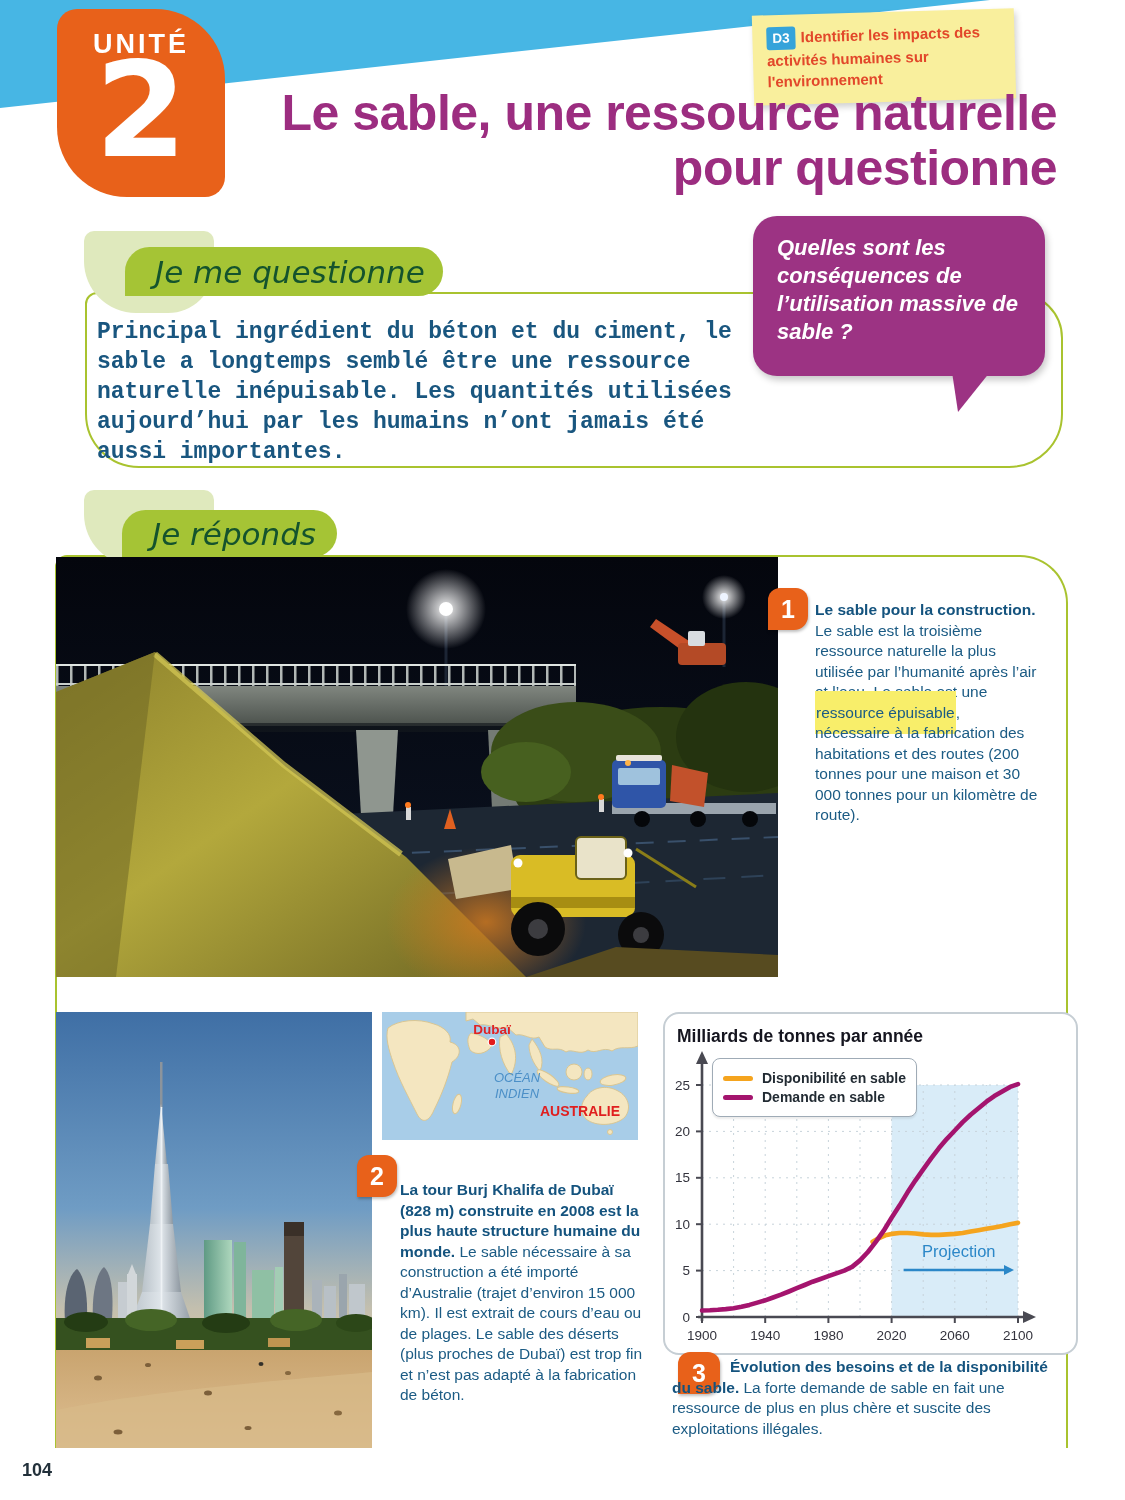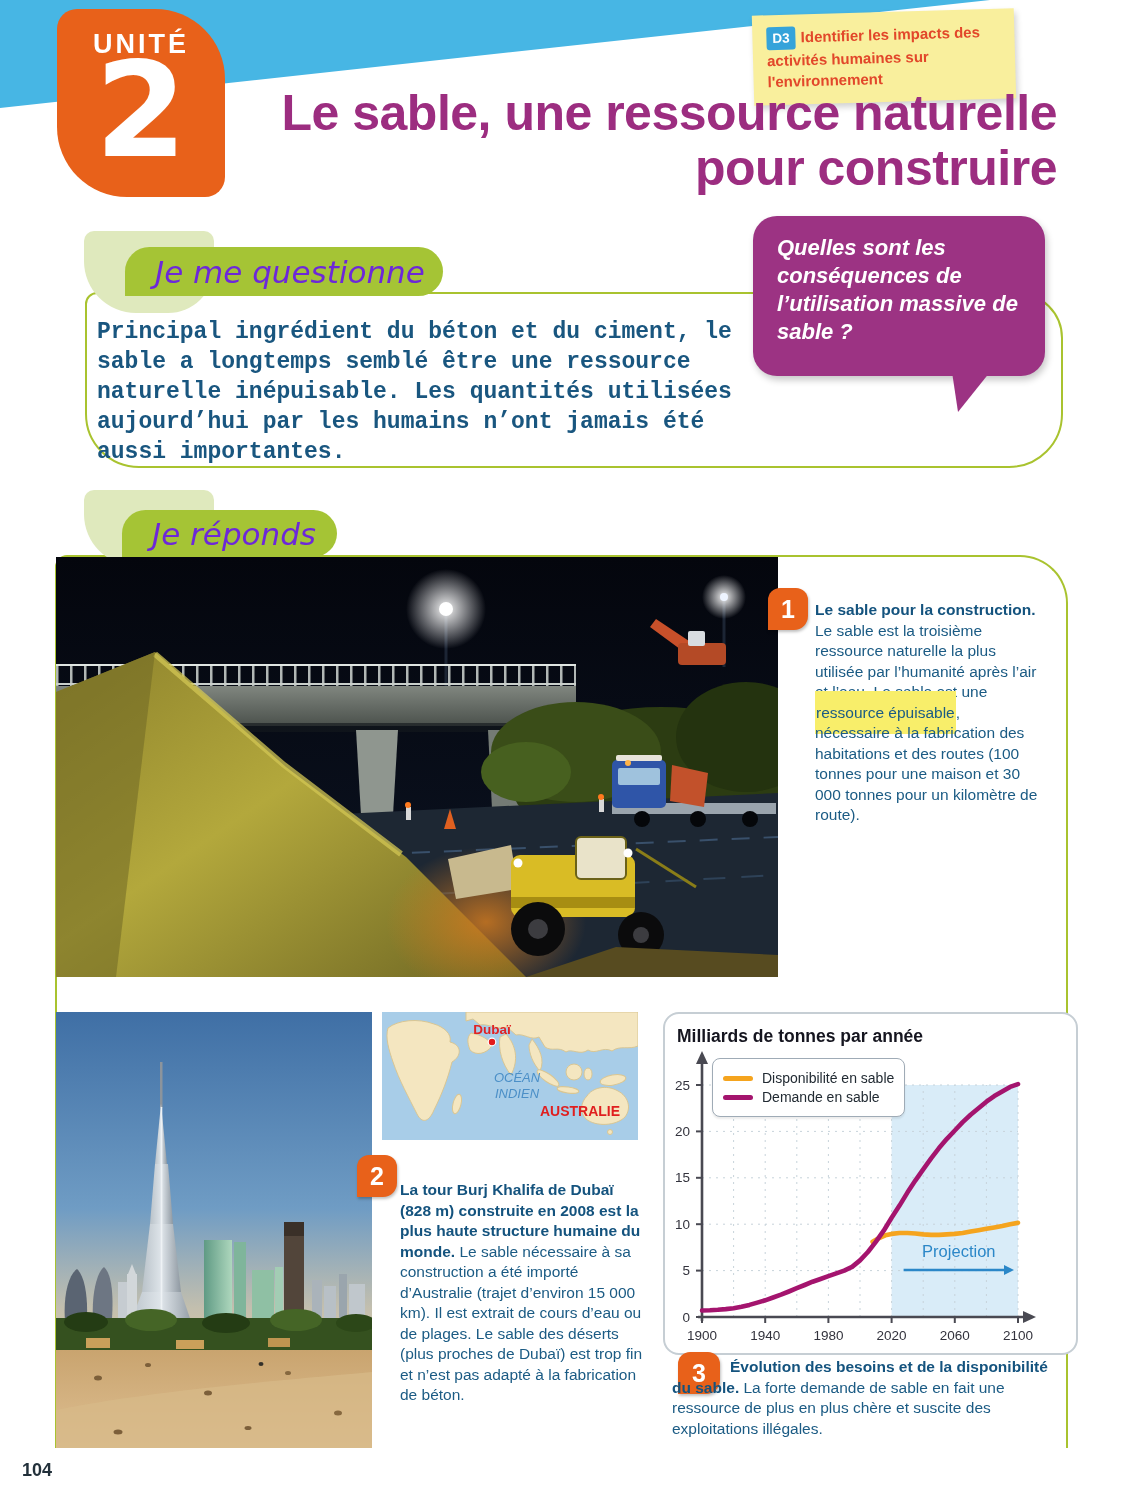--- a/index.html
+++ b/index.html
@@ -34,21 +34,21 @@
   .green-box{border:2.5px solid #a9c32f;box-sizing:border-box;}
   #question-box{left:85px;top:292px;width:978px;height:176px;
                 border-radius:12px 46px 54px 54px;}
   #answer-box{left:55px;top:555px;width:1013px;height:893px;
               border-radius:12px 48px 0 0;border-bottom:none;}
 
   
   .leaf{background:#dfe9bd;border-radius:10px 10px 46px 52px;}
   #leaf-1{left:84px;top:231px;width:130px;height:82px;}
   #leaf-2{left:84px;top:490px;width:130px;height:76px;}
-  .banner{background:#a5c435;color:#6d28d9;font-style:italic;font-weight:500;
+  .banner{background:#a5c435;color:#14532d;font-style:italic;font-weight:500;
           font-size:31px;border-radius:26px 26px 26px 0;
           display:flex;align-items:center;padding-left:30px;box-sizing:border-box;
           font-family:"DejaVu Sans",sans-serif;}
   #question-banner{left:125px;top:247px;width:318px;height:49px;}
   #answer-banner{left:122px;top:510px;width:215px;height:47px;}
 
   
   #speech-bubble{left:753px;top:216px;width:292px;height:160px;background:#9c3383;
                  border-radius:24px;color:#fff;font-weight:700;font-style:italic;
                  font-size:22px;line-height:1.27;padding:18px 24px;box-sizing:border-box;
@@ -82,21 +82,21 @@
   .hl{background:#f8ee6a;padding:13px 1px;}
 
   
   #chart-panel{left:663px;top:1012px;width:415px;height:343px;background:#fff;
                border:2px solid #c6ced4;border-radius:16px;box-sizing:border-box;}
   #chart-title{left:12px;top:12px;font-size:17.5px;font-weight:700;color:#15151f;position:absolute;}
   #chart-svg{position:absolute;left:0;top:0;}
   #chart-legend{position:absolute;left:47px;top:44px;background:#fff;
                 border:1.5px solid #9fabb6;border-radius:8px;padding:8px 10px;
                 box-shadow:0 2px 2px rgba(0,0,0,.08);}
-  .legend-row{display:flex;align-items:center;margin:3px 0;}
+  .legend-row{display:flex;align-items:center;margin:3px 0;font-weight:bold;}
   .legend-swatch{display:inline-block;width:30px;height:5px;border-radius:3px;margin-right:9px;}
   .legend-label{font-size:14px;color:#222b33;}
 
   #page-number{left:22px;top:1460px;font-size:18px;font-weight:700;color:#22303a;}
 </style>
 </head>
 <body>
 
 <div id="page">
 
@@ -106,21 +106,21 @@
     <div id="unit-label">UNITÉ</div>
     <div id="unit-number">2</div>
   </div>
 
   <div class="abs" id="sticky-note">
     <span id="competency-code">D3</span><span id="competency-text">Identifier les impacts des activités humaines sur l'environnement</span>
   </div>
 
   <div class="abs" id="page-title">
     <div>Le sable, une ressource naturelle</div>
-    <div>pour construire</div>
+    <div>pour questionne</div>
   </div>
 
   <div class="abs green-box" id="question-box"></div>
   <div class="abs leaf" id="leaf-1"></div>
   <div class="abs banner" id="question-banner">
     <span>Je me questionne</span>
   </div>
   <div class="abs" id="intro-paragraph">Principal ingrédient du béton et du ciment, le sable a longtemps semblé être une ressource naturelle inépuisable. Les quantités utilisées aujourd’hui par les humains n’ont jamais été aussi importantes.</div>
   <div class="abs" id="speech-bubble">Quelles sont les conséquences de l’utilisation massive de sable ?</div>
   <div class="abs" id="bubble-tail"></div>
@@ -231,21 +231,21 @@
         <line x1="580" y1="292" x2="640" y2="330" stroke="#8a7d18" stroke-width="3"></line>
       </g>
       <polygon points="470,420 722,420 722,398 560,390" fill="#574b20"></polygon>
     </svg>
   </div>
 
   <div class="abs doc-badge" id="badge-1">
     <span>1</span>
   </div>
   <div class="abs doc-text" id="doc1-text">
-    <b>Le sable pour la construction.</b><span> Le sable est la troisième ressource naturelle la plus utilisée par l’humanité après l’air et l’eau. Le sable est une </span><span class="hl">ressource épuisable</span><span>, nécessaire à la fabrication des habitations et des routes (100 tonnes pour une maison et 30 000 tonnes pour un kilomètre de route).</span>
+    <b>Le sable pour la construction.</b><span> Le sable est la troisième ressource naturelle la plus utilisée par l’humanité après l’air et l’eau. Le sable est une </span><span class="hl">ressource épuisable</span><span>, nécessaire à la fabrication des habitations et des routes (200 tonnes pour une maison et 30 000 tonnes pour un kilomètre de route).</span>
   </div>
 
   <div class="abs" id="burj-photo">
     <svg width="316" height="436" viewBox="0 0 316 436">
       <defs>
         <linearGradient id="daySky" x1="0" y1="0" x2="0" y2="1">
           <stop offset="0" stop-color="#3f6fa5"></stop>
             <stop offset=".45" stop-color="#6f9cc4"></stop>
           <stop offset=".68" stop-color="#c3bfae"></stop>
             <stop offset=".78" stop-color="#d9c9a4"></stop>

